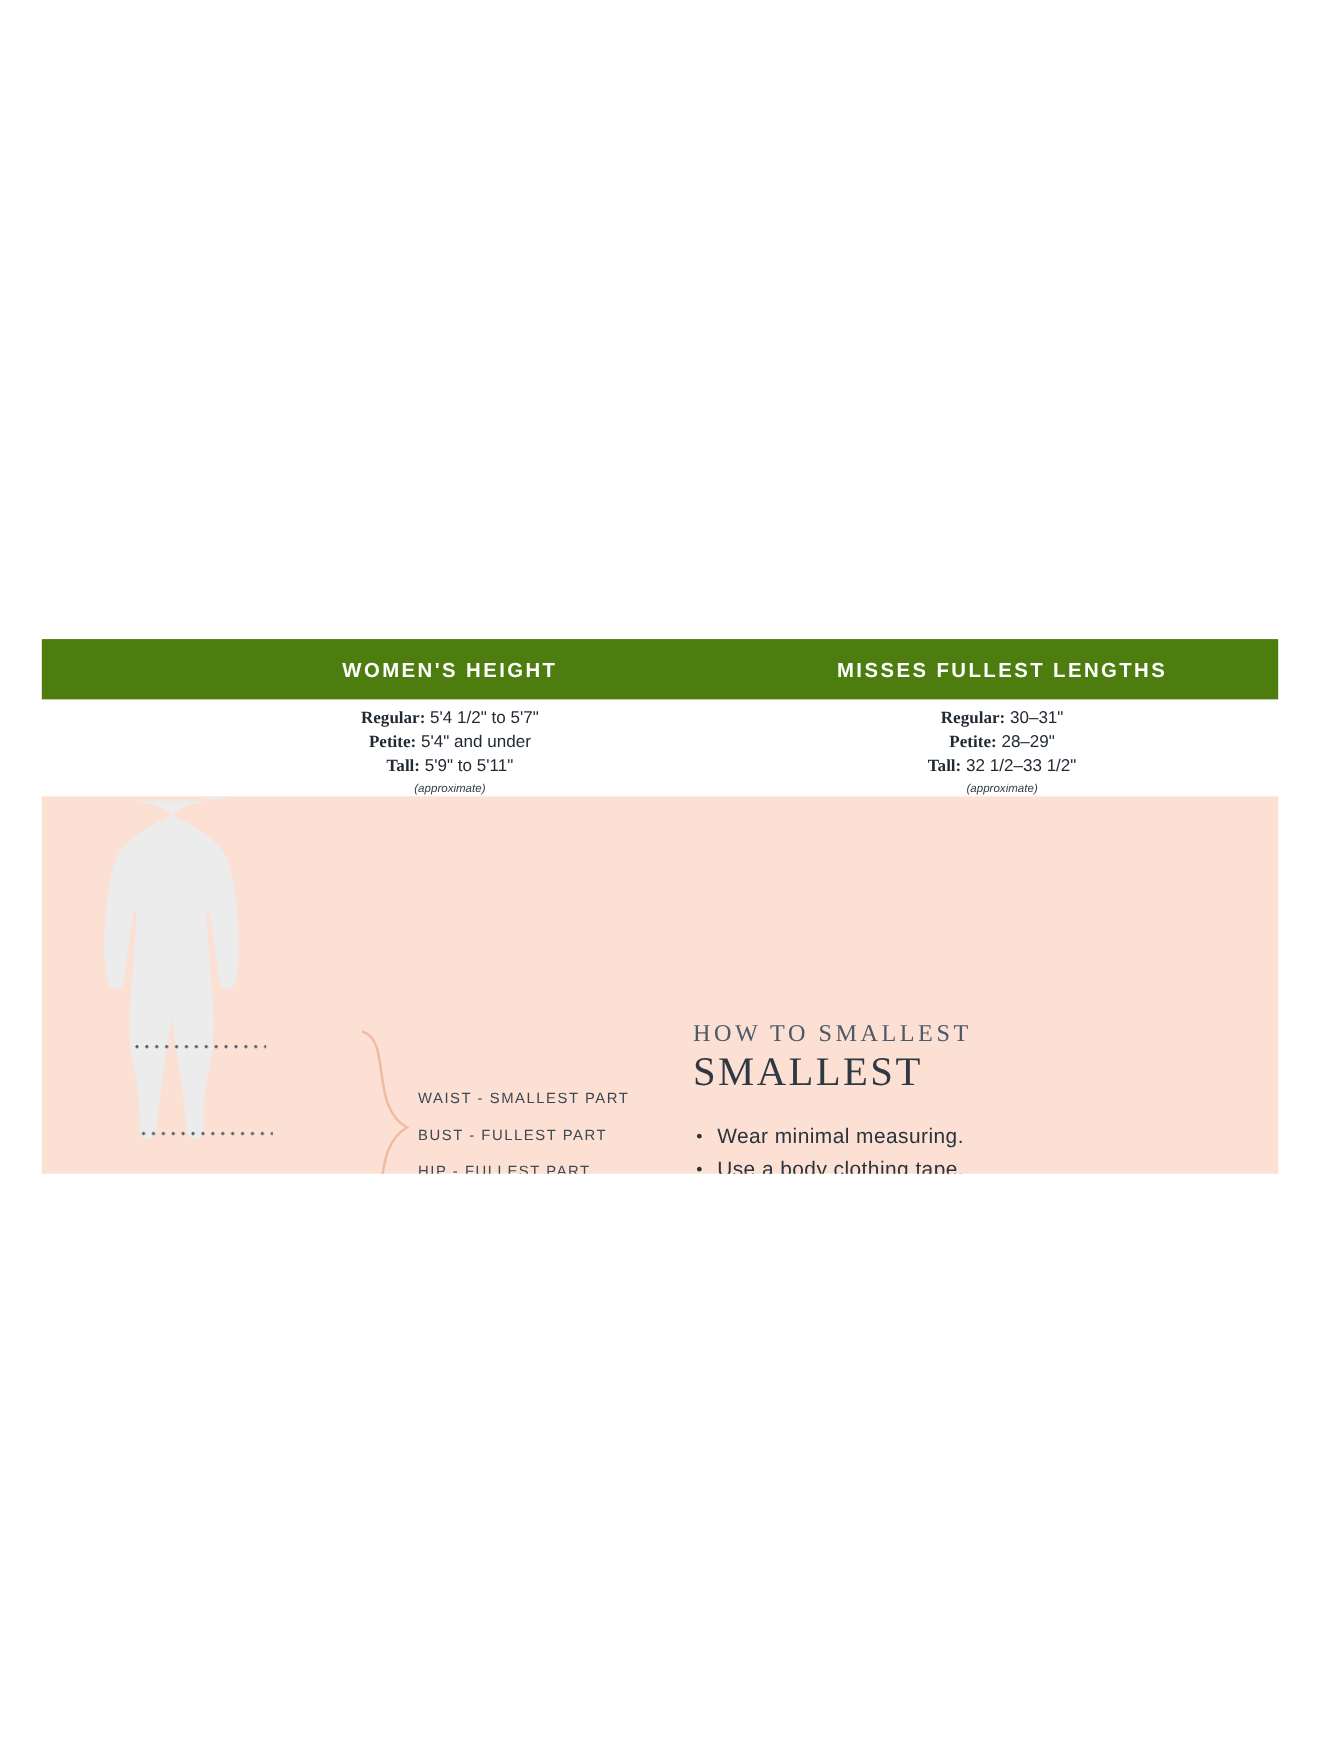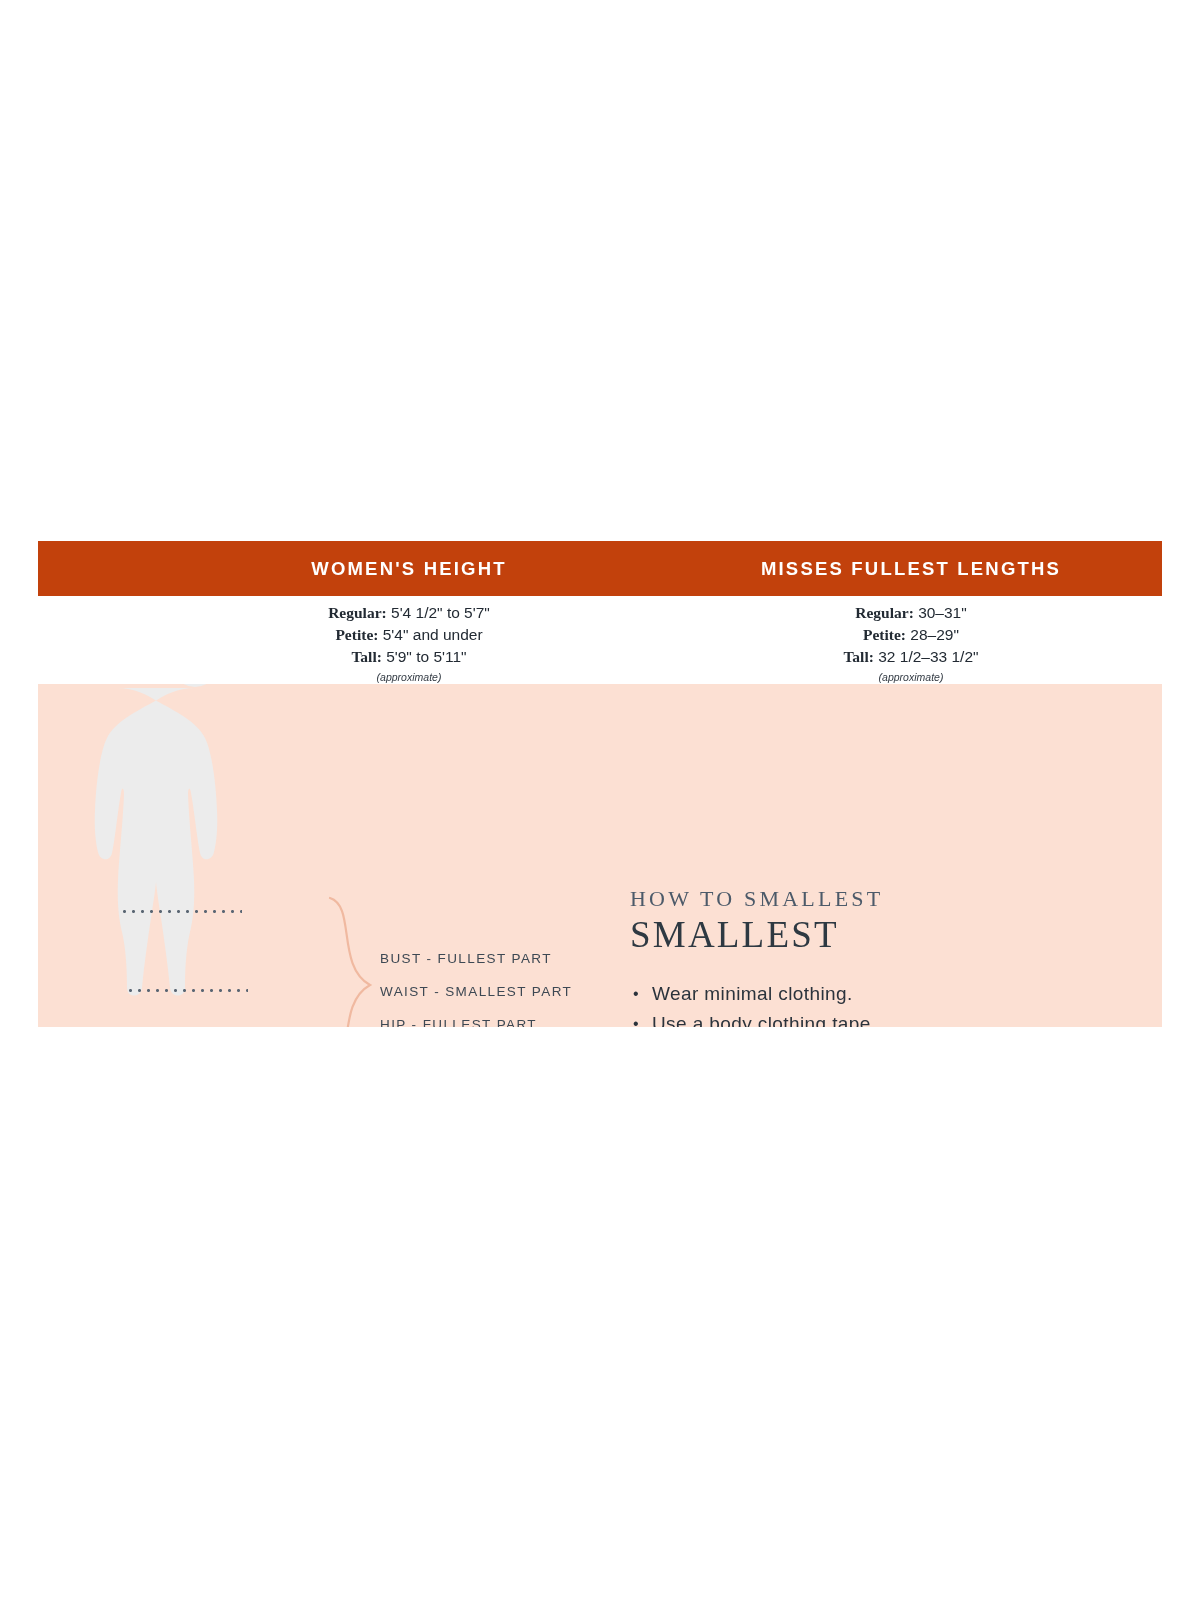--- a/index.html
+++ b/index.html
@@ -21,22 +21,23 @@
     top: 541px;
     width: 1124px;
     height: 486px;
   }
 
   
   .header-bar {
     display: flex;
     width: 100%;
     height: 55px;
-    background: #c2410c;
+    background: #4d7c0f;
     box-sizing: border-box;
+    margin-top: 40px;
   }
   .header-cell {
     flex: 1;
     display: flex;
     align-items: center;
     justify-content: center;
     color: #ffffff;
     font-size: 18.5px;
     font-weight: bold;
     letter-spacing: 2.2px;
@@ -223,29 +224,29 @@
     </svg>
 
     <div class="dots dots-bust"></div>
     <div class="dots dots-waist"></div>
 
     <svg class="brace" viewBox="0 0 52 178">
       <path d="M4 2 C 30 10, 10 70, 44 89 C 10 108, 30 168, 4 176" fill="none" stroke="#f0b9a0" stroke-width="2.2" stroke-linecap="round"></path>
     </svg>
 
     <div class="labels">
+      <div>WAIST - SMALLEST PART</div>
       <div>BUST - FULLEST PART</div>
-      <div>WAIST - SMALLEST PART</div>
       <div>HIP - FULLEST PART</div>
     </div>
 
     <div class="how">
       <div class="how-kicker">HOW TO SMALLEST</div>
       <div class="how-title">SMALLEST</div>
       <ul class="how-list">
-        <li>Wear minimal clothing.</li>
+        <li>Wear minimal measuring.</li>
         <li>Use a body clothing tape.</li>
 
       </ul>
     </div>
 
   </div>
 </div>
 
 </body></html>

